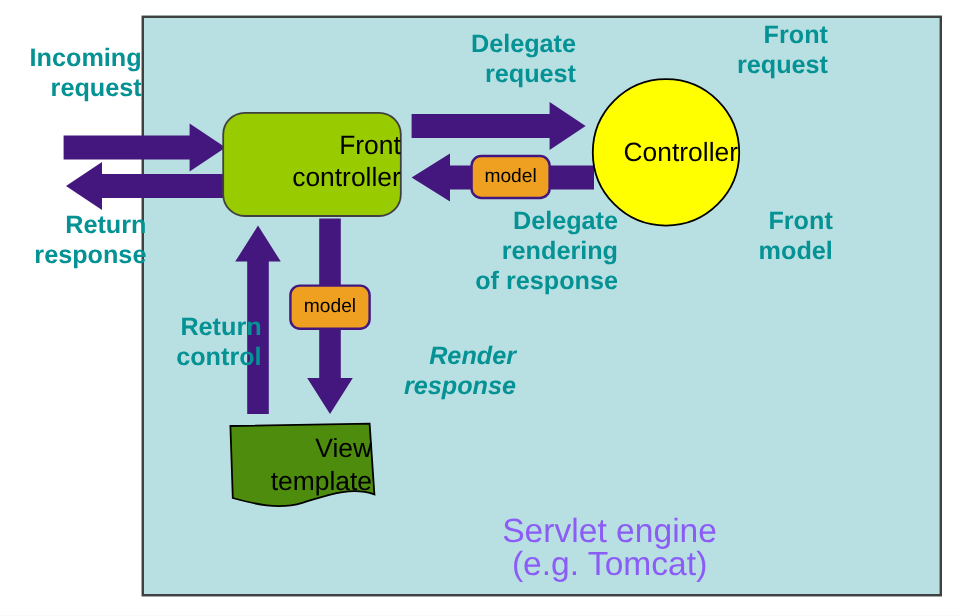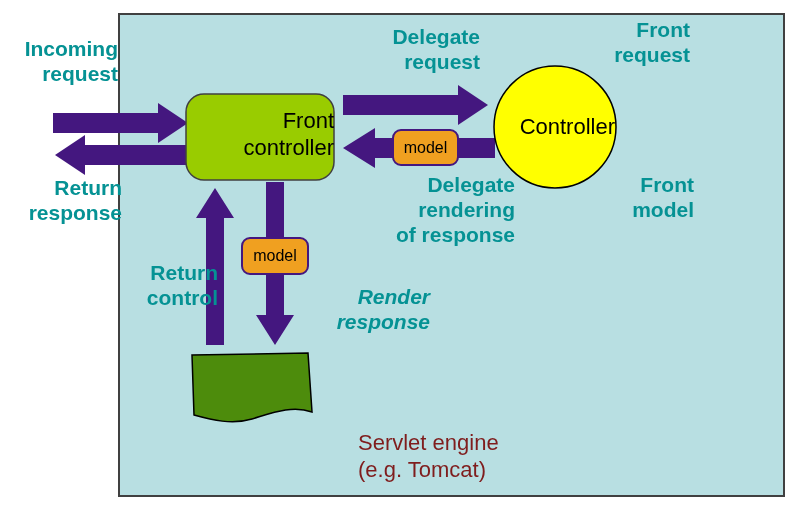--- a/index.html
+++ b/index.html
@@ -57,23 +57,24 @@
   .badge-text {
     position: absolute;
     color: #000000;
     font-size: 16px;
     line-height: 18px;
     text-align: center;
     font-family: "Liberation Sans", sans-serif;
   }
   .caption {
     position: absolute;
-    color: #7f1d1d;
-    font-size: 22px;
+    color: #8b5cf6;
+    font-size: 28px;
     line-height: 27px;
+    text-align: center;
     white-space: pre-line;
   }
 </style>
 </head>
 <body>
 
 <div id="stage">
 
   <div id="engine-box"></div>
 
@@ -127,20 +128,22 @@
     <g>
       <rect x="242" y="238" width="66" height="36" rx="8" ry="8" fill="#f0a020" stroke="#44177f" stroke-width="2"></rect>
     </g>
   </svg>
 
   <div class="node-text" style="left:186px; top:107px; width:148px;">Front
 controller</div>
 
   <div class="node-text" style="left:495px; top:113px; width:120px;">Controller</div>
 
+  <div class="node-text" style="left:192px; top:360px; width:118px;">View
+template</div>
 
   <div class="badge-text" style="left:393px; top:139px; width:65px;">model</div>
 
   <div class="badge-text" style="left:242px; top:247px; width:66px;">model</div>
 
   <div class="label" style="left:0px; top:36px; width:118px;">Incoming
 request</div>
 
   <div class="label" style="left:0px; top:175px; width:122px;">Return
 response</div>

